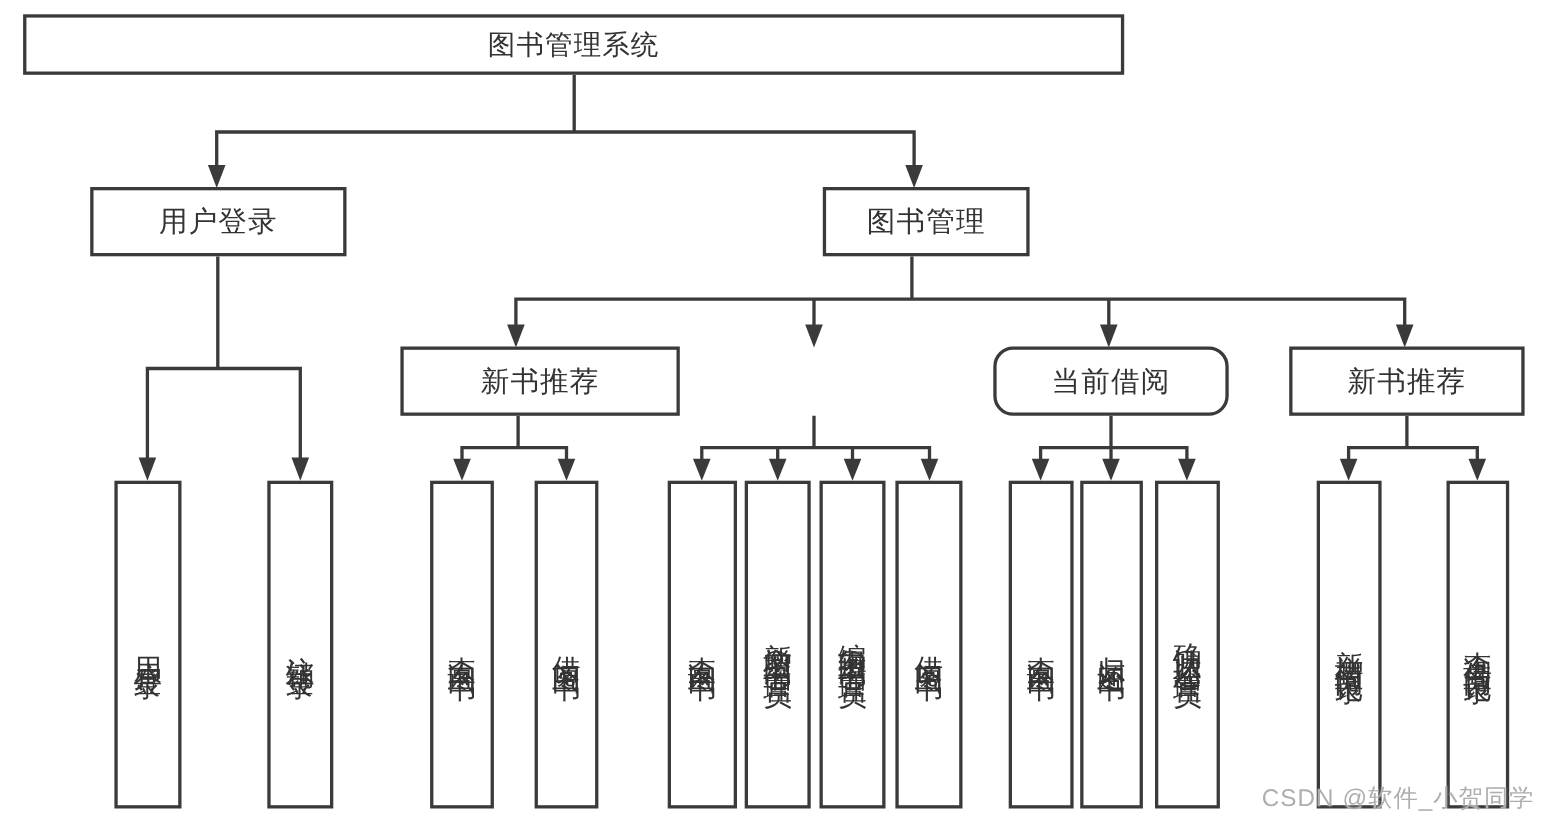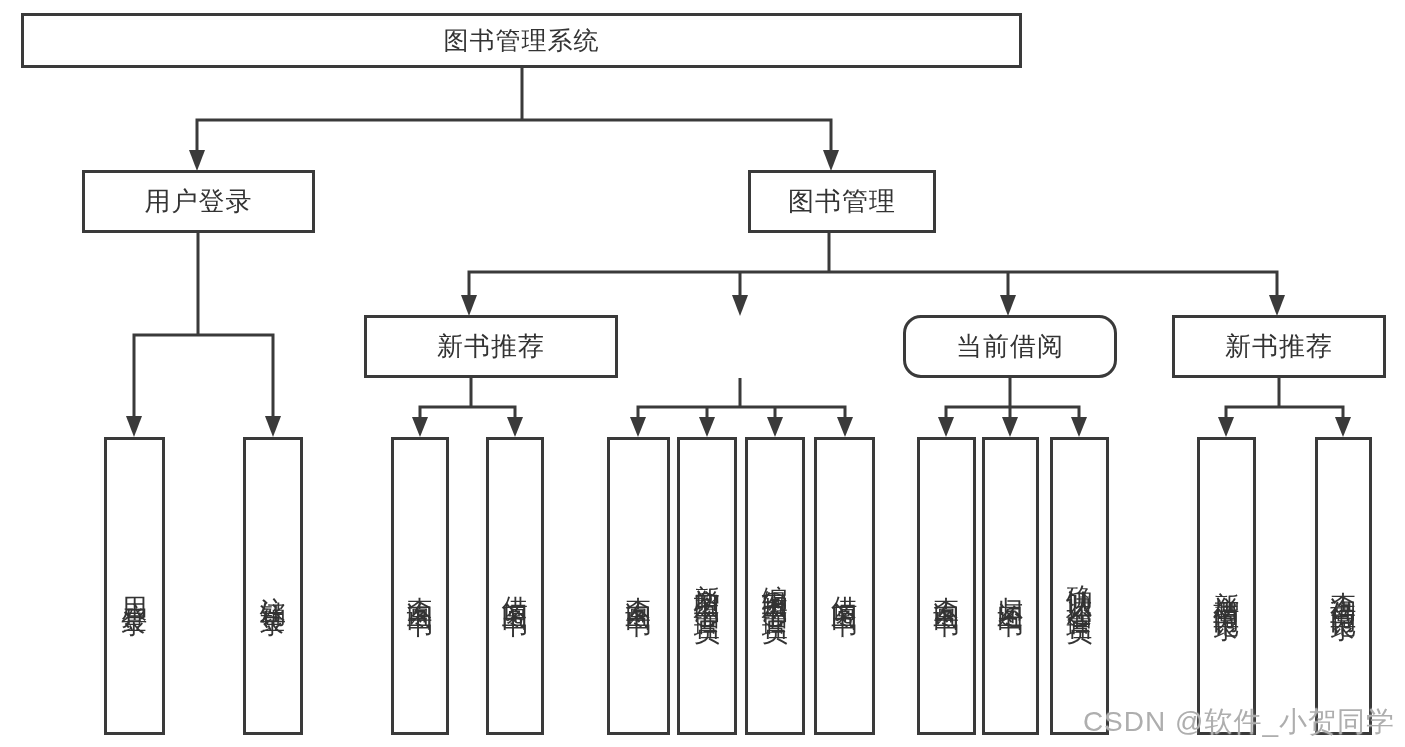--- a/index.html
+++ b/index.html
@@ -46,21 +46,21 @@
     font-size: 26px;
     letter-spacing: 5px;
     line-height: 1.1;
     color: var(--text);
     max-height: 288px;
   }
   .watermark {
     position: absolute;
     right: 10px;
     bottom: 6px;
-    font-size: 28px;
+    font-size: 22px;
     color: var(--watermark);
     letter-spacing: 1px;
     z-index: 3;
     text-shadow: 0 0 2px rgba(255,255,255,0.9);
     white-space: nowrap;
   }
 </style>
 </head>
 <body>
 

